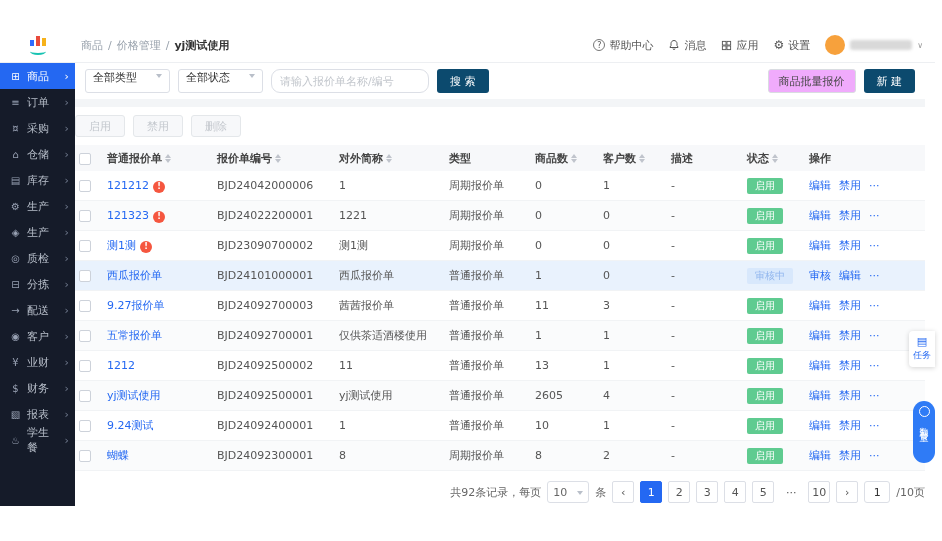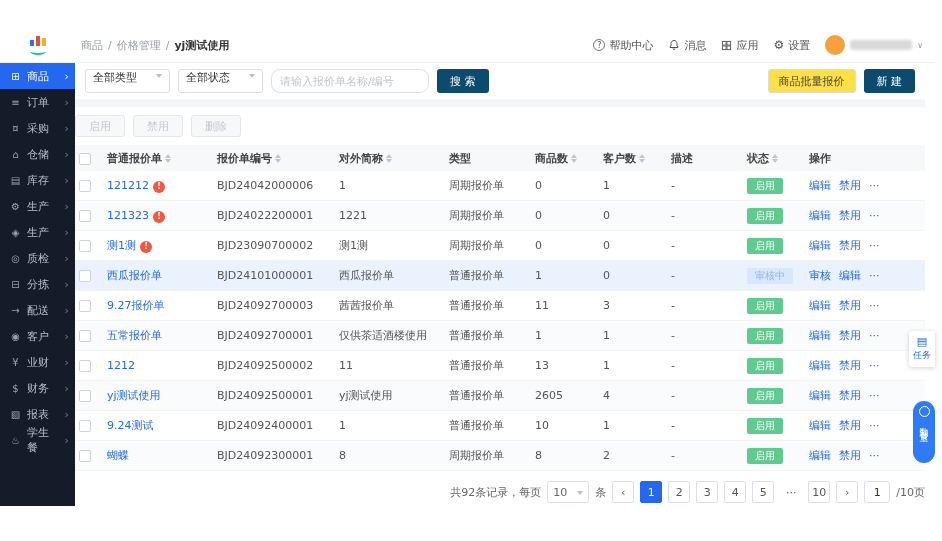--- a/index.html
+++ b/index.html
@@ -48,21 +48,21 @@
     display:flex;flex-direction:column;box-sizing:border-box;}
   .panel1{background:#fff;display:flex;align-items:center;gap:8px;padding:6px 10px;flex:0 0 auto;}
   .selbox{min-width:66px;height:24px;border:1px solid #dcdfe6;border-radius:3px;background:#fff;display:flex;
     align-items:flex-start;gap:19px;padding:0 7px;font-size:11px;color:#333;cursor:pointer;box-sizing:border-box;}
   .caret{width:0;height:0;border:3.5px solid transparent;border-top:4.5px solid #b9bfc9;margin-top:4px;}
   .search-input{width:158px;height:24px;border:1px solid #dcdfe6;border-radius:9px;padding:0 8px;font-size:11px;
     color:#333;box-sizing:border-box;outline:none;font-family:inherit;}
   .search-input::placeholder{color:#c2c6cc;}
   .btn{height:24px;border:none;border-radius:3px;font-size:11px;cursor:pointer;font-family:inherit;}
   .btn-primary{background:#0c4a6e;color:#fff;padding:0 13px;}
-  .btn-outline{background:#fde047;border:1px solid #d9dce1;color:#444;padding:0 10px;}
+  .btn-outline{background:#f0abfc;border:1px solid #d9dce1;color:#444;padding:0 10px;}
   .spacer{flex:1;}
 
   .panel2{background:#fff;margin-top:8px;flex:1;display:flex;flex-direction:column;
     padding:8px 0;box-sizing:border-box;}
   .bulk{display:flex;gap:8px;}
   .btn-disabled{background:#f7f8fa;border:1px solid #e4e7ea;color:#c3c7cd;padding:0 13px;height:22px;
     border-radius:3px;font-size:11px;cursor:not-allowed;font-family:inherit;}
 
   .cols{display:flex;align-items:center;}
   .cols>*:nth-child(1){width:28px;flex:0 0 auto;}

